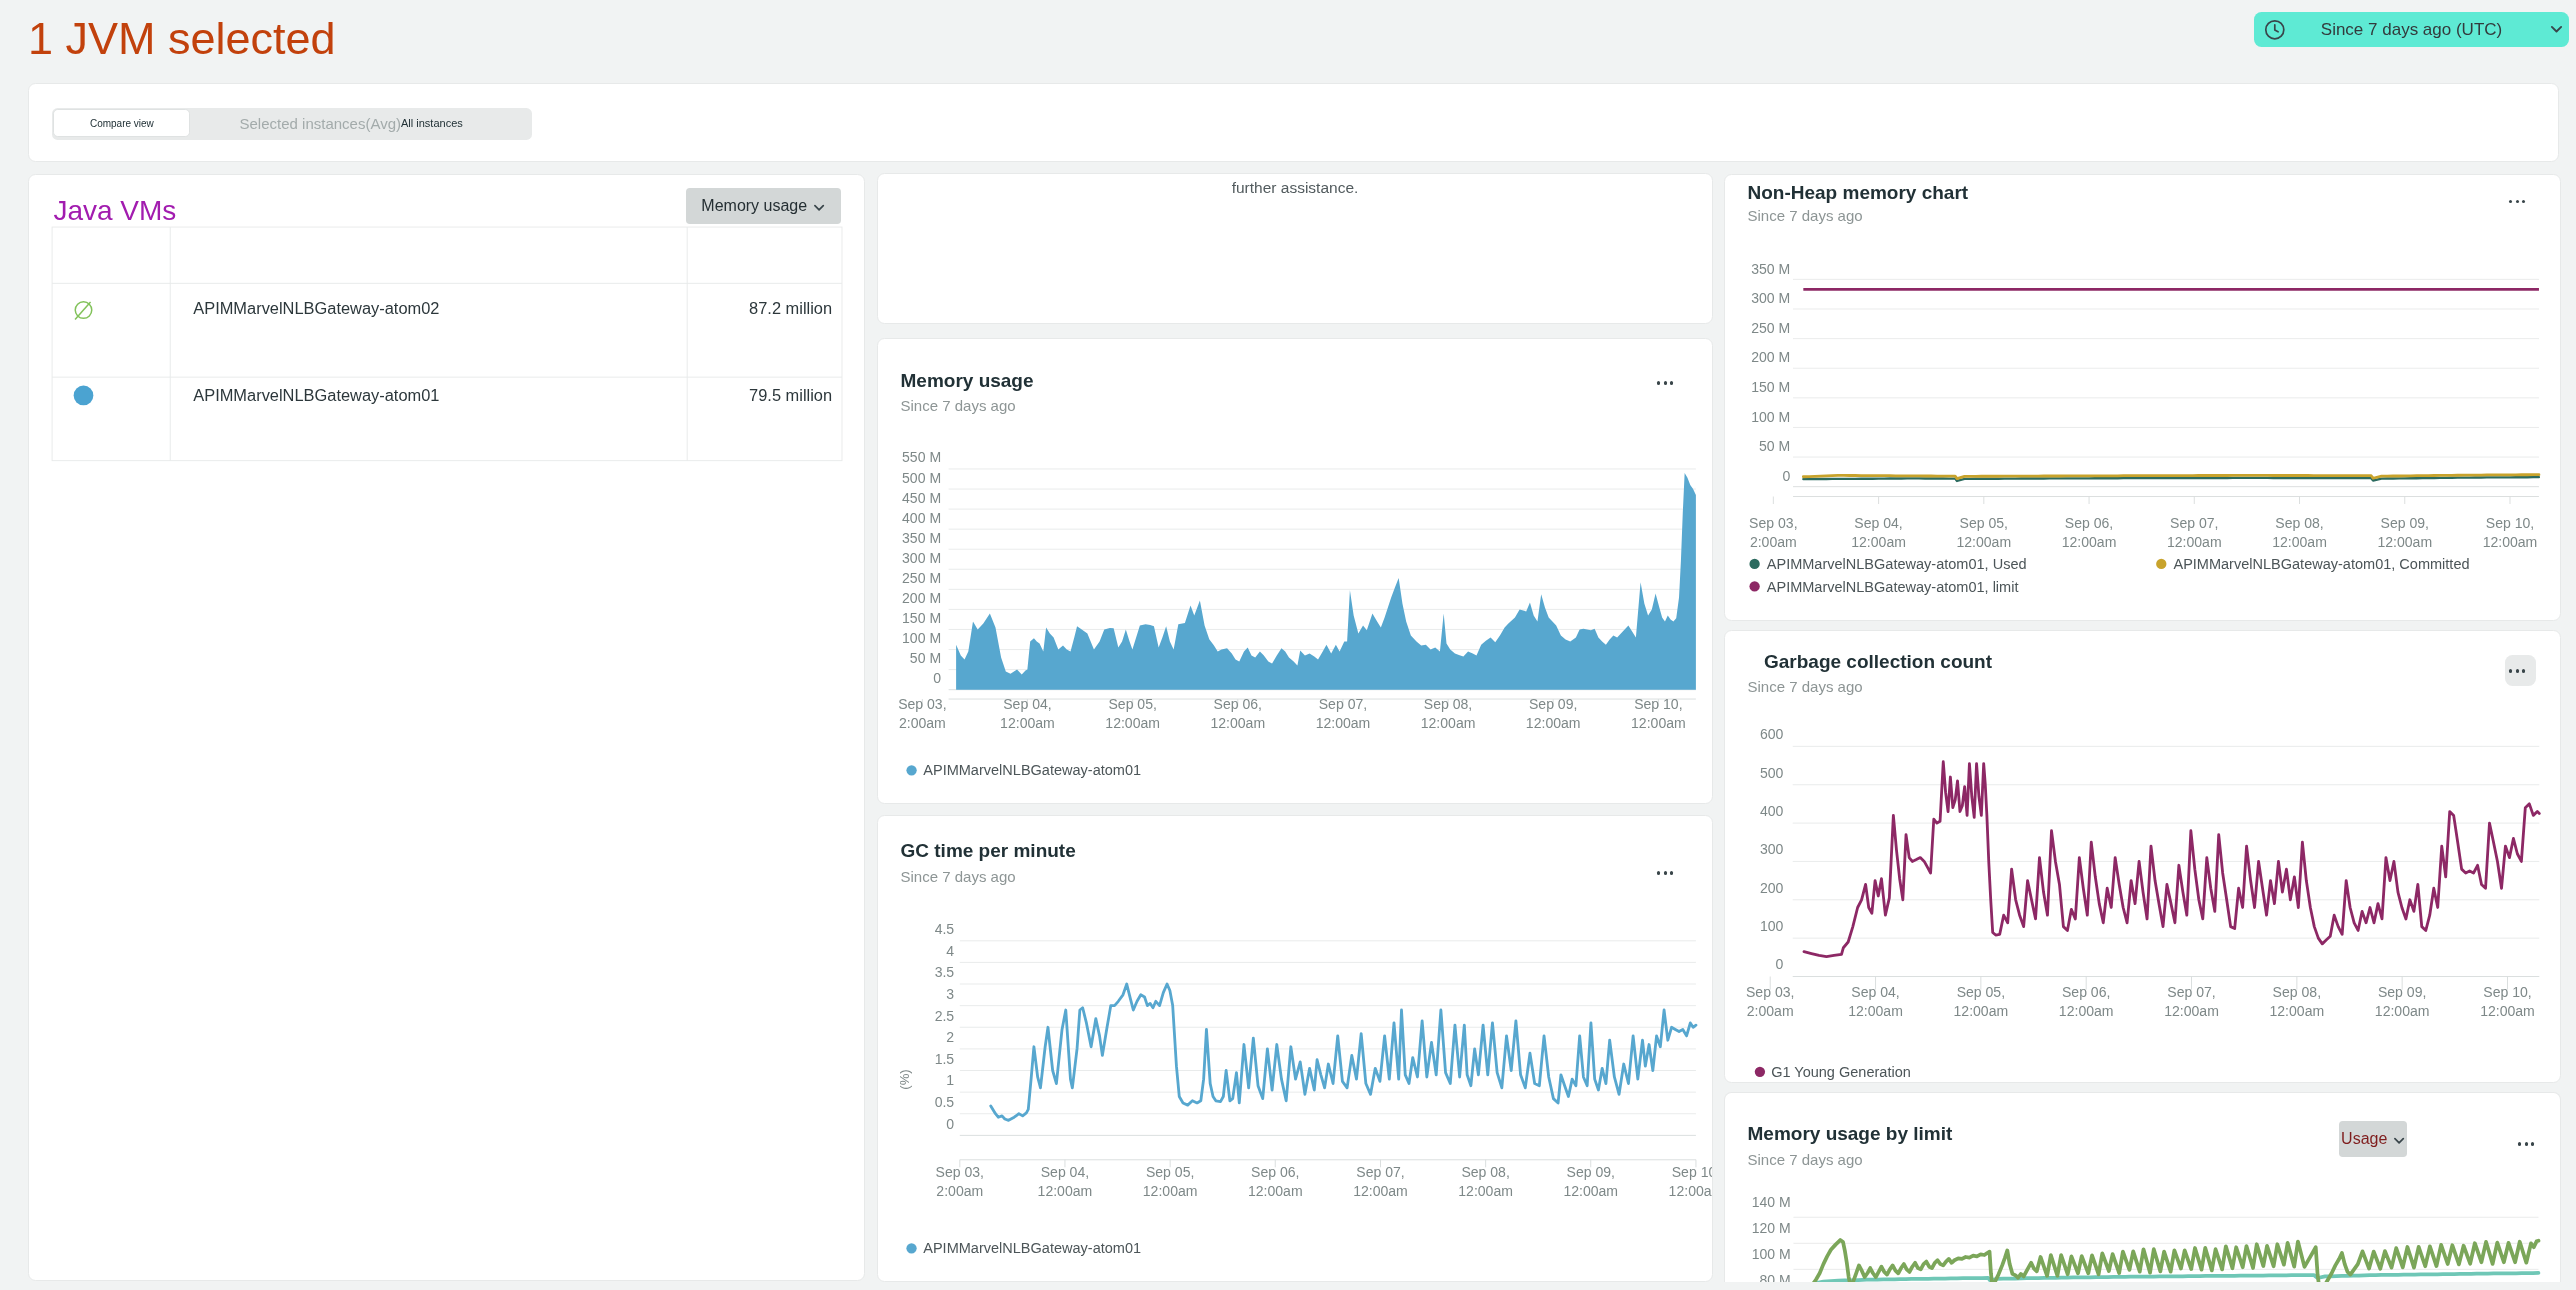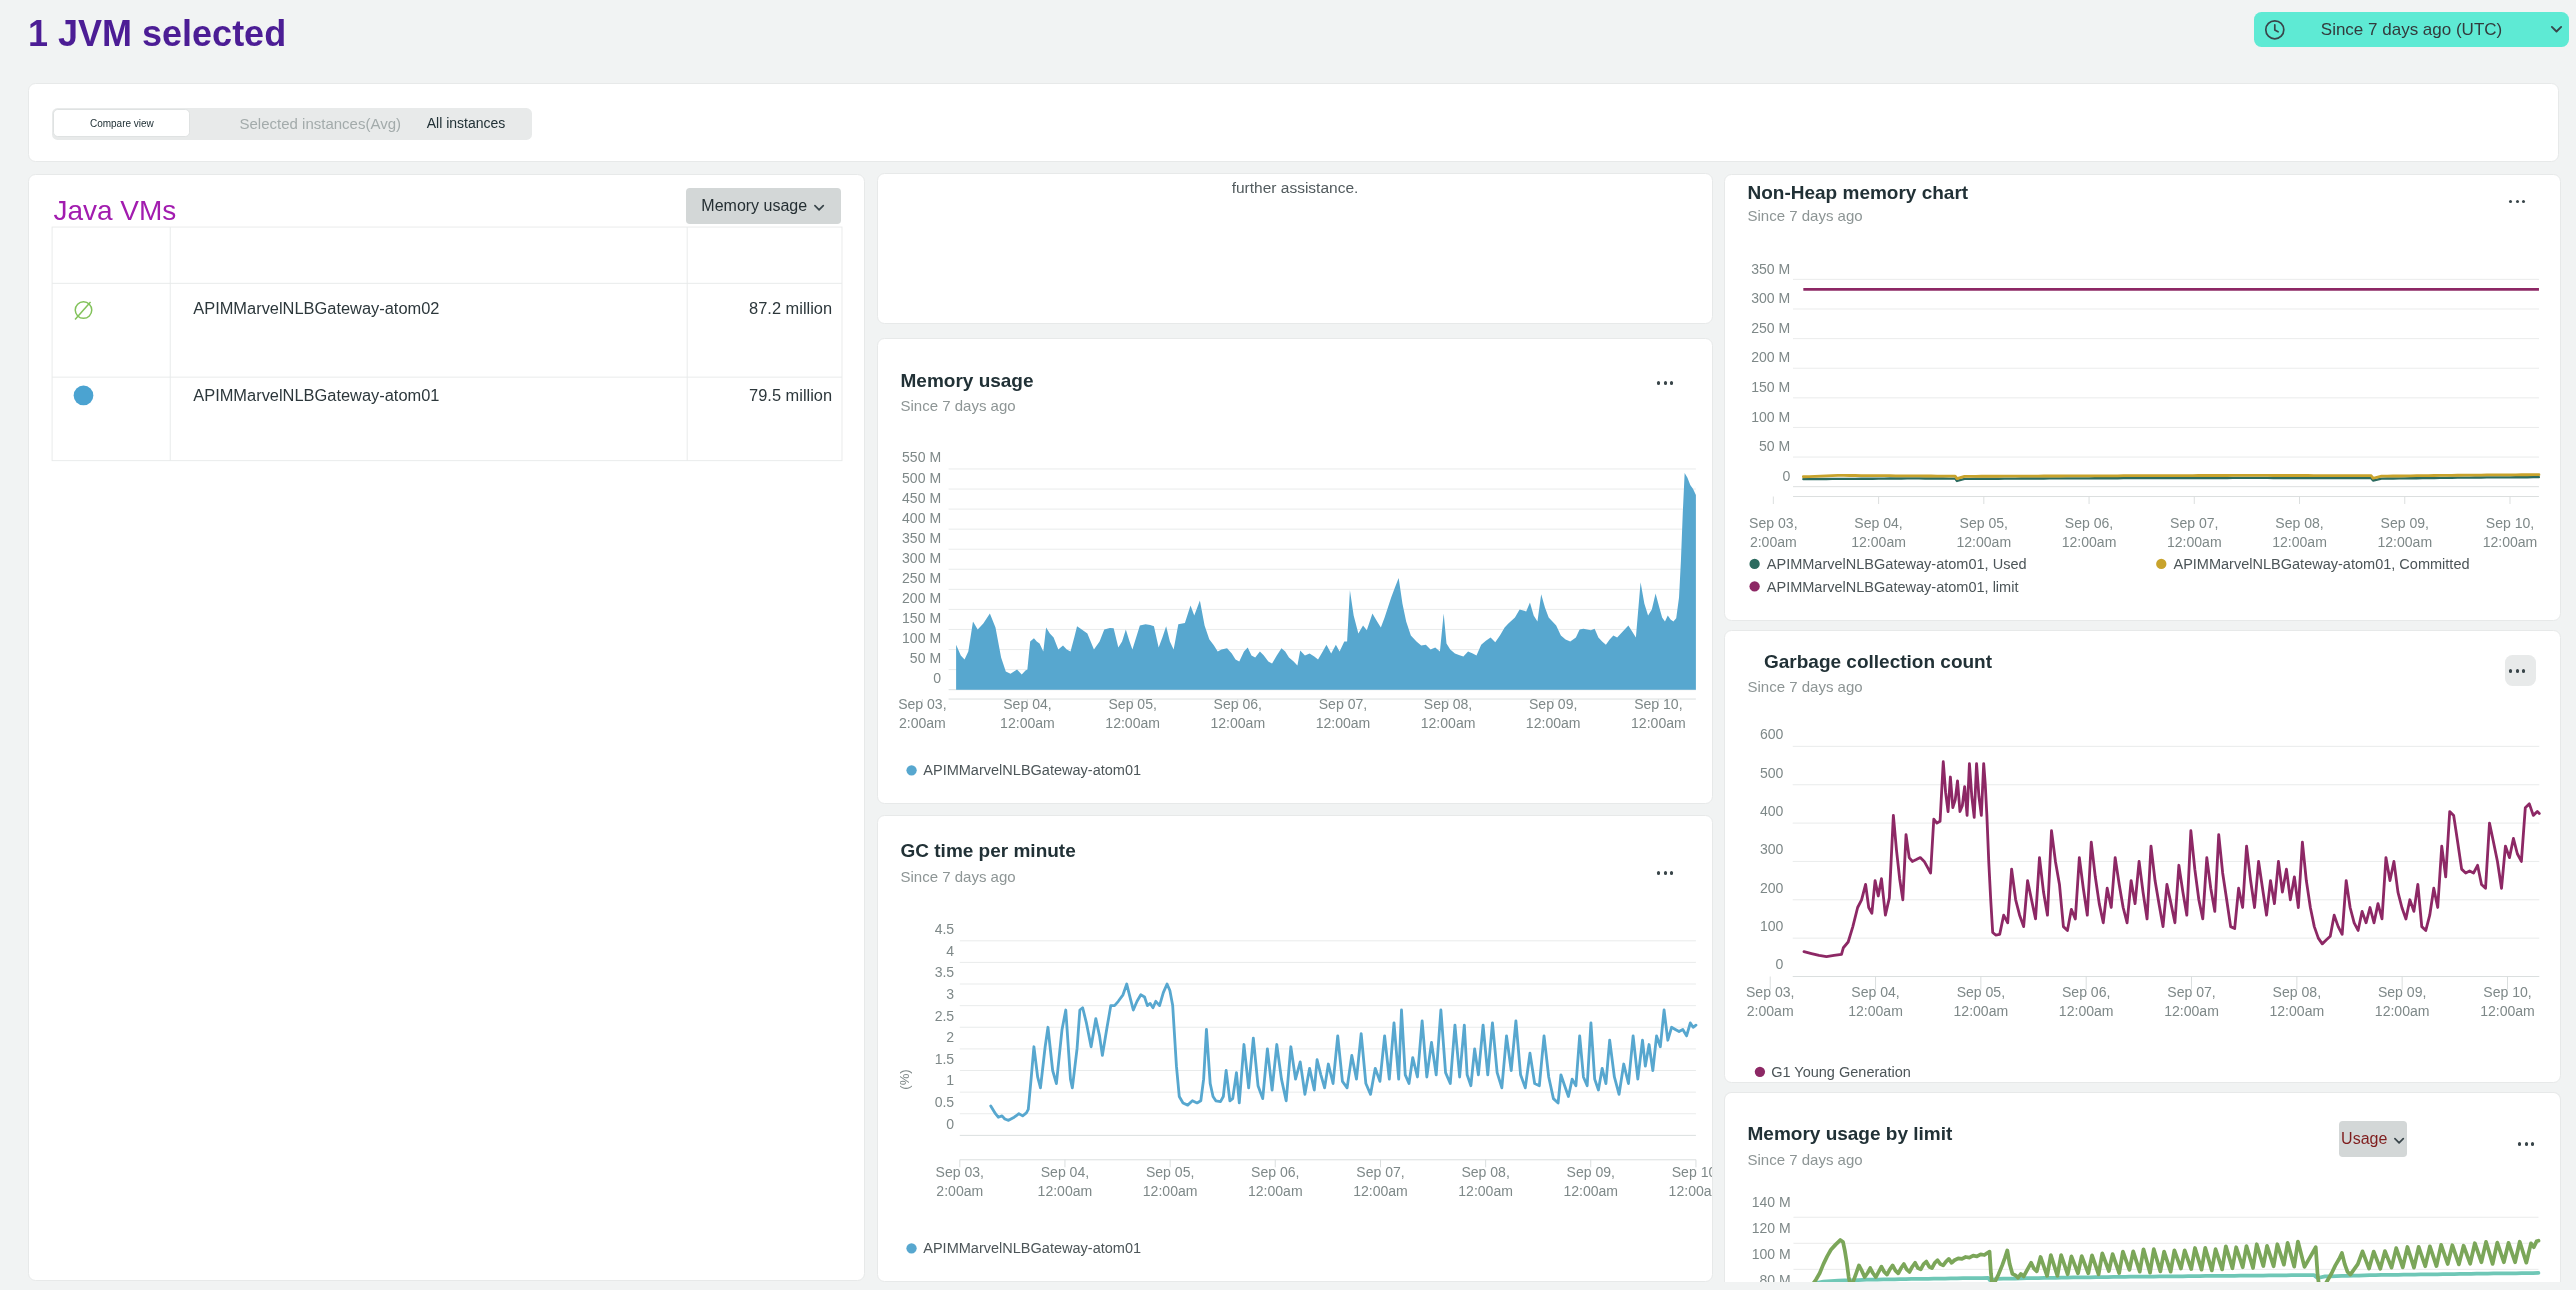--- a/index.html
+++ b/index.html
@@ -1,35 +1,35 @@
 <!DOCTYPE html>
 <html style="font-size:15px"><head><meta charset="utf-8"><style>
 *{margin:0;padding:0;box-sizing:border-box}
 html,body{width:2576px;height:1291px;background:#f1f3f3;font-family:"Liberation Sans",sans-serif;overflow:hidden;position:relative}
 .card{position:absolute;background:#fff;border:0.9px solid #e7e9e9;border-radius:7.5px;overflow:hidden}
 .ttl{position:absolute;font-size:19px;font-weight:700;color:#213136;letter-spacing:0}
 .sub{position:absolute;font-size:15px;color:#8d9595}
 svg text{font-family:"Liberation Sans",sans-serif}
 </style></head><body>
-<div style="position:absolute;left:28px;top:13px;font-size:36px;font-weight:700;color:#4c1d95">1 JVM selected</div>
+<div style="position:absolute;left:28px;top:13px;font-size:45px;font-weight:400;color:#c2410c">1 JVM selected</div>
 <div style="position:absolute;left:2254px;top:12.2px;width:315px;height:35px;background:#5eead4;border-radius:7.5px">
     <svg style="position:absolute;left:10.3px;top:6.6px" width="21.6" height="21.6" viewBox="0 0 23 23">
       <circle cx="11.5" cy="11.5" r="9.6" fill="none" stroke="#39454a" stroke-width="1.8"></circle>
       <path d="M11.5 6.2 L11.5 11.8 L15 13.6" fill="none" stroke="#39454a" stroke-width="1.8" stroke-linecap="round" stroke-linejoin="round"></path>
     </svg>
     <div style="position:absolute;left:0;top:7.5px;width:100%;text-align:center;font-size:17px;color:#333a3c">Since 7 days ago (UTC)</div>
     <svg style="position:absolute;left:296px;top:13px" width="13" height="8.4" viewBox="0 0 14 9">
       <path d="M2 2 L7 7 L12 2" fill="none" stroke="#39454a" stroke-width="2" stroke-linecap="round" stroke-linejoin="round"></path>
     </svg>
   </div>
 <div class="card" style="left:28px;top:83px;width:2531px;height:79px">
     <div style="position:absolute;left:22.5px;top:23.5px;width:480px;height:32px;background:#e8eaea;border-radius:5.6px"></div>
     <div style="position:absolute;left:24.4px;top:25px;width:137px;height:28px;background:#fff;border-radius:4.7px;border:0.9px solid #dfe2e2;text-align:center;line-height:27px;font-size:10px;color:#213136">Compare view</div>
     <div style="position:absolute;left:161px;top:25px;width:211px;height:28px;text-align:right;line-height:29px;font-size:15px;color:#a3abab">Selected instances(Avg)</div>
-    <div style="position:absolute;left:372px;top:25px;width:130px;height:28px;text-align:center;line-height:29px;font-size:14px;color:#213136">All instances</div>
+    <div style="position:absolute;left:372px;top:25px;width:130px;height:28px;text-align:left;line-height:29px;font-size:11px;color:#213136">All instances</div>
   </div>
 <div class="card" style="left:28px;top:174px;width:837px;height:1107px">
     <div style="position:absolute;left:24.4px;top:19.7px;font-size:28px;font-weight:400;color:#a21caf">Java VMs</div>
     <div style="position:absolute;left:657px;top:13px;width:155px;height:36px;background:#d3d7d7;border-radius:3.8px;text-align:center;line-height:36px;font-size:16px;color:#252f33">Memory usage <svg width="12.2" height="7.5" viewBox="0 0 14 9" style="margin-left:1.9px">
         <path d="M2 2 L7 7 L12 2" fill="none" stroke="#39454a" stroke-width="2" stroke-linecap="round" stroke-linejoin="round"></path>
       </svg></div>
     <svg style="position:absolute;left:0;top:0" width="837" height="1107" viewBox="0 0 892 1180">
       <rect x="24.5" y="55.5" width="842" height="249" fill="none" stroke="#e8eaea"></rect>
       <line x1="24.5" y1="115.5" x2="866.5" y2="115.5" stroke="#e8eaea"></line>
       <line x1="24.5" y1="215.5" x2="866.5" y2="215.5" stroke="#e8eaea"></line>

